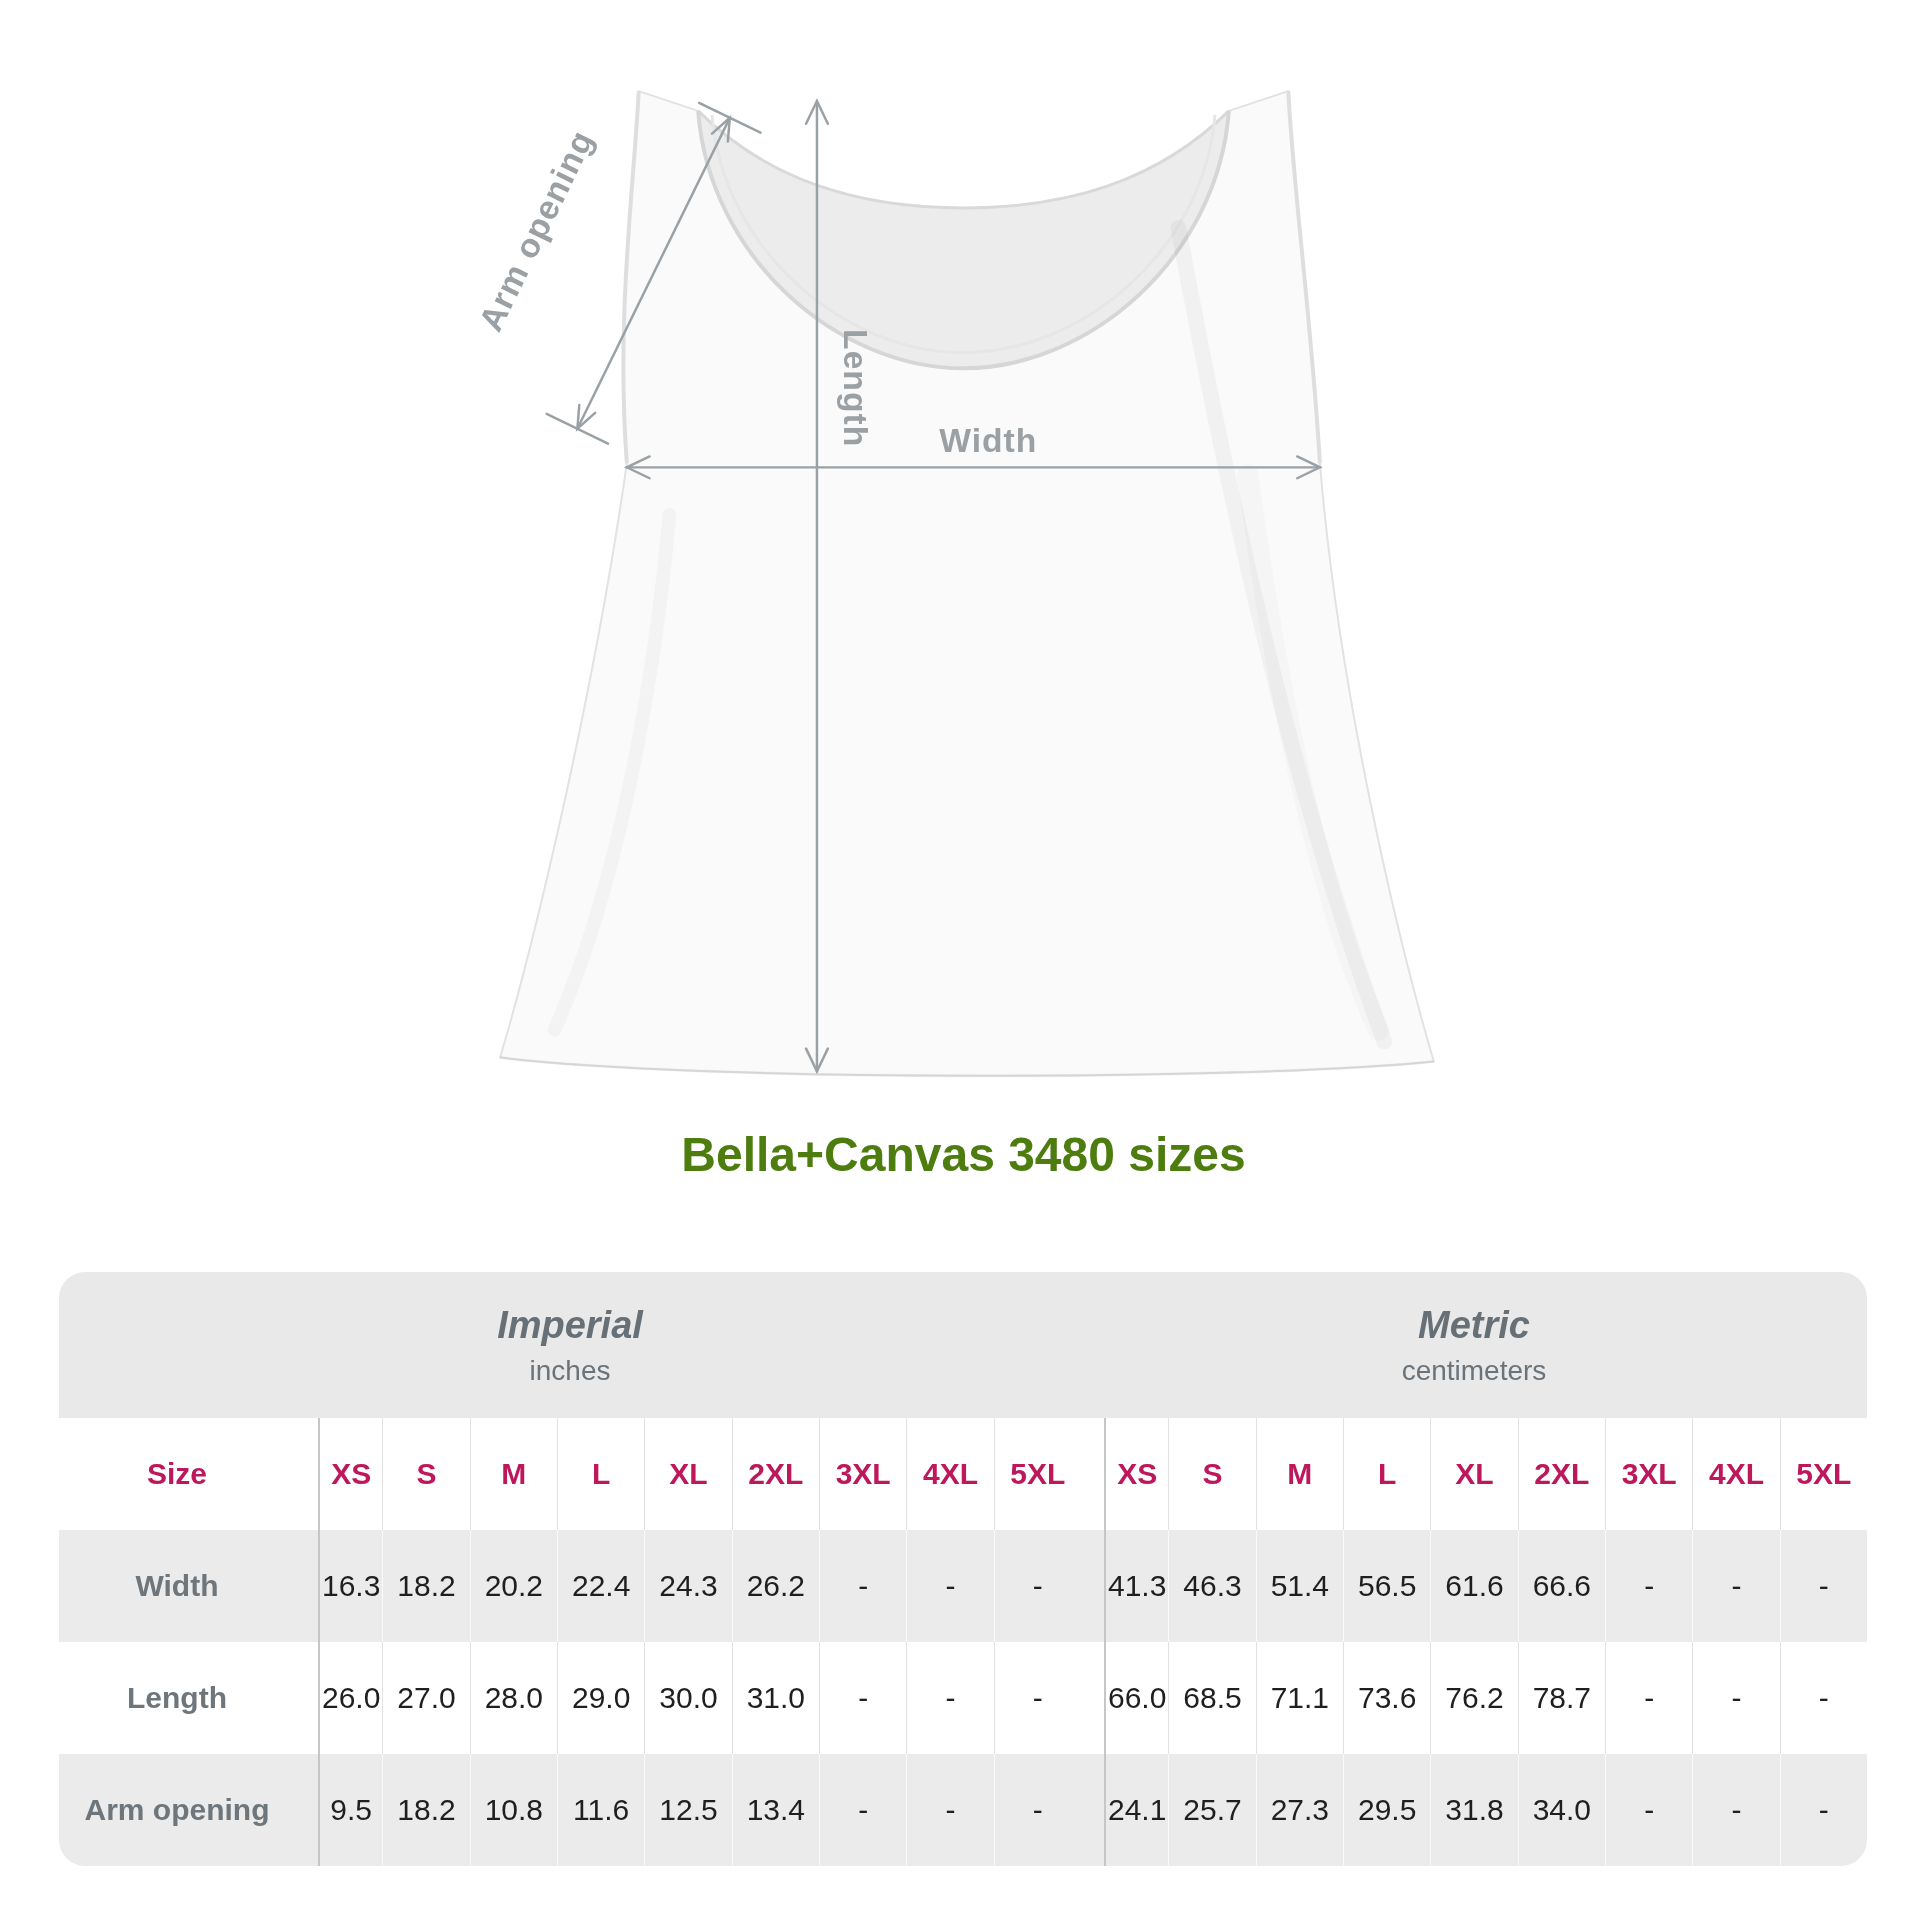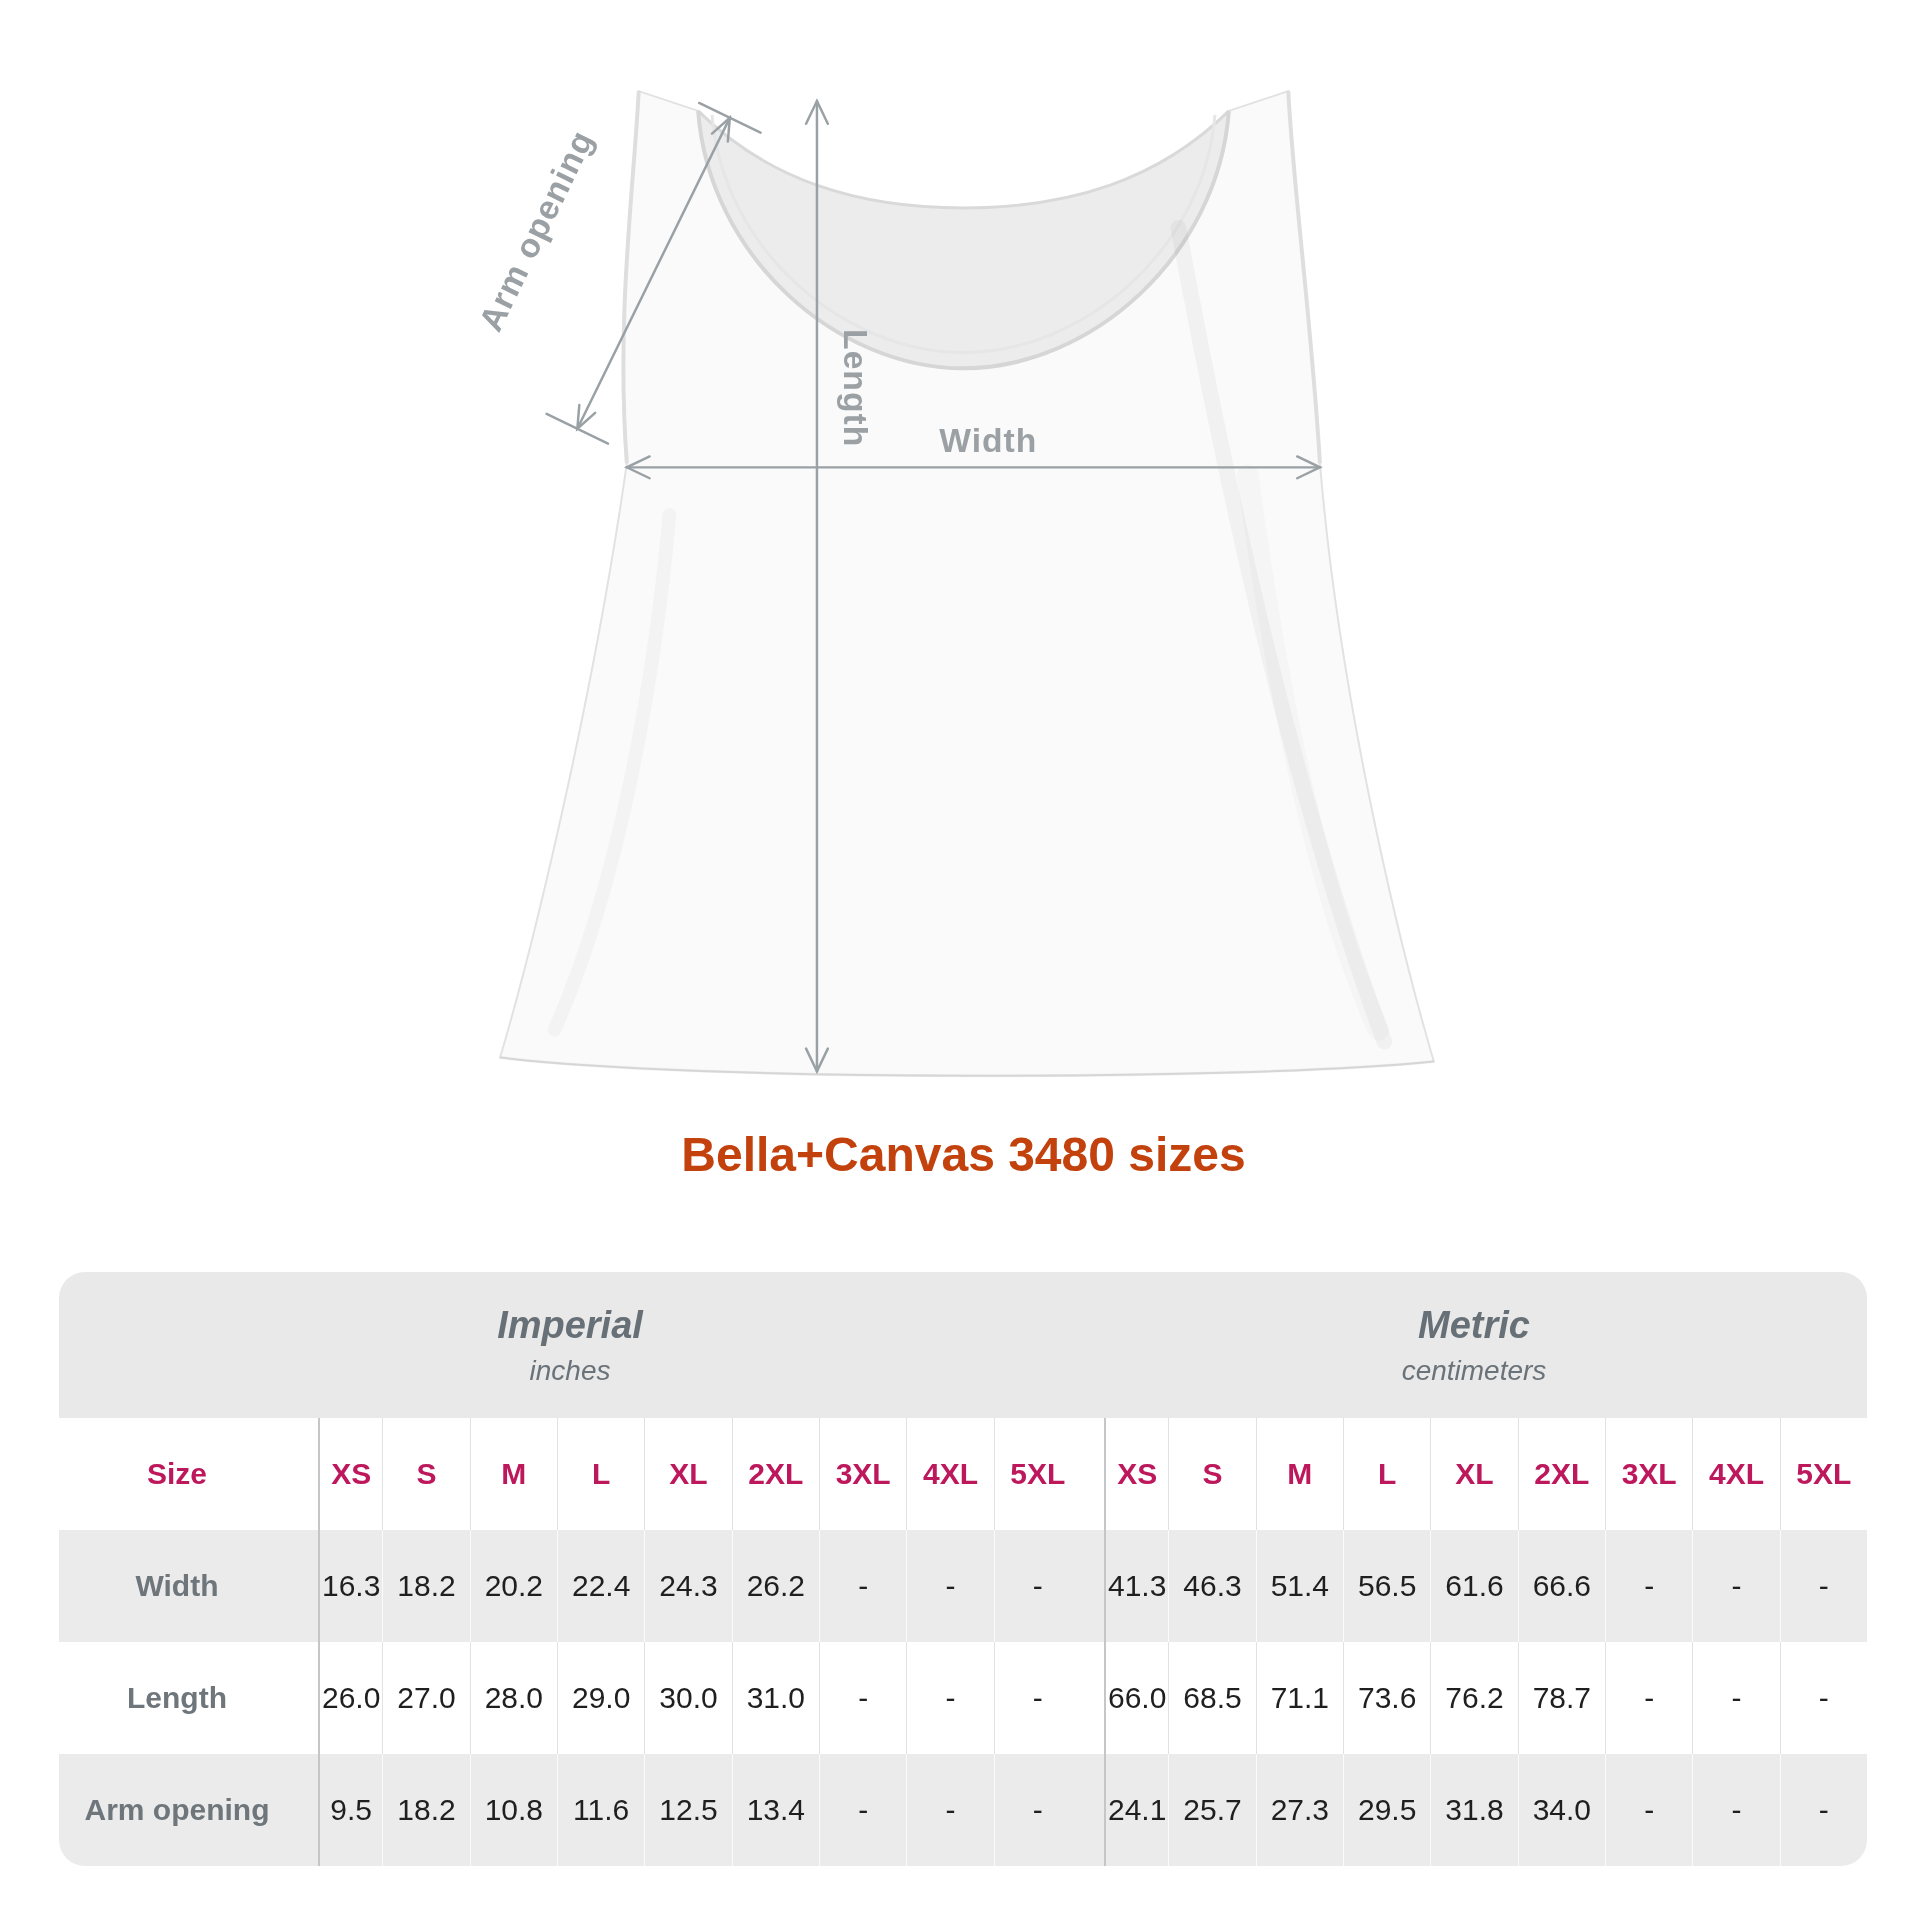--- a/index.html
+++ b/index.html
@@ -7,34 +7,34 @@
        font-family:"Liberation Sans", sans-serif;}
   .stage{position:absolute;inset:0;}
 
   
   .diagram{position:absolute;left:0;top:0;}
   .dim-label{fill:#9aa0a4;font-family:"Liberation Sans",sans-serif;
              font-weight:bold;font-size:34px;letter-spacing:1px;}
 
   
   .page-title{position:absolute;top:1127px;left:0;width:100%;text-align:center;
-              font-size:48px;font-weight:bold;color:#c2410c;margin:0;}
+              font-size:48px;font-weight:bold;color:#4d7c0f;margin:0;}
   .page-subtitle{position:absolute;top:1200px;left:0;width:100%;text-align:center;
                  font-size:28px;font-style:italic;color:#4f4f4f;margin:0;}
 
   
   .size-table{position:absolute;left:59px;top:1272px;width:1808px;
               border-radius:26px;overflow:hidden;}
   .unit-band,.trow{display:grid;grid-template-columns:236px repeat(18,1fr);}
   .unit-band{height:146px;background:#e9e9e9;}
   .unit-cell{display:flex;flex-direction:column;align-items:center;justify-content:center;gap:8px;}
   .unit-cell.imperial{grid-column:1 / span 10;}
   .unit-cell.metric{grid-column:11 / span 9;text-align:center;}
   .unit-label{font-size:38px;font-weight:bold;font-style:italic;color:#667076;}
-  .unit-sub{font-size:28px;font-style:italic;color:#6a737a;}
+  .unit-sub{font-size:28px;color:#6a737a;}
 
   .trow{height:112px;}
   .trow.header{background:#ffffff;}
   .trow.gray{background:#ebebeb;}
   .trow.white{background:#ffffff;}
   .cell{display:flex;align-items:center;justify-content:center;
         font-size:30px;color:#1f1f1f;}
   .trow .cell + .cell{border-left:1px solid #e2e2e2;}
   .trow.gray .cell + .cell{border-left:1px solid rgba(255,255,255,0.75);}
   .trow .cell.strong{border-left:2px solid #c4c7c9 !important;margin-left:23px;}

